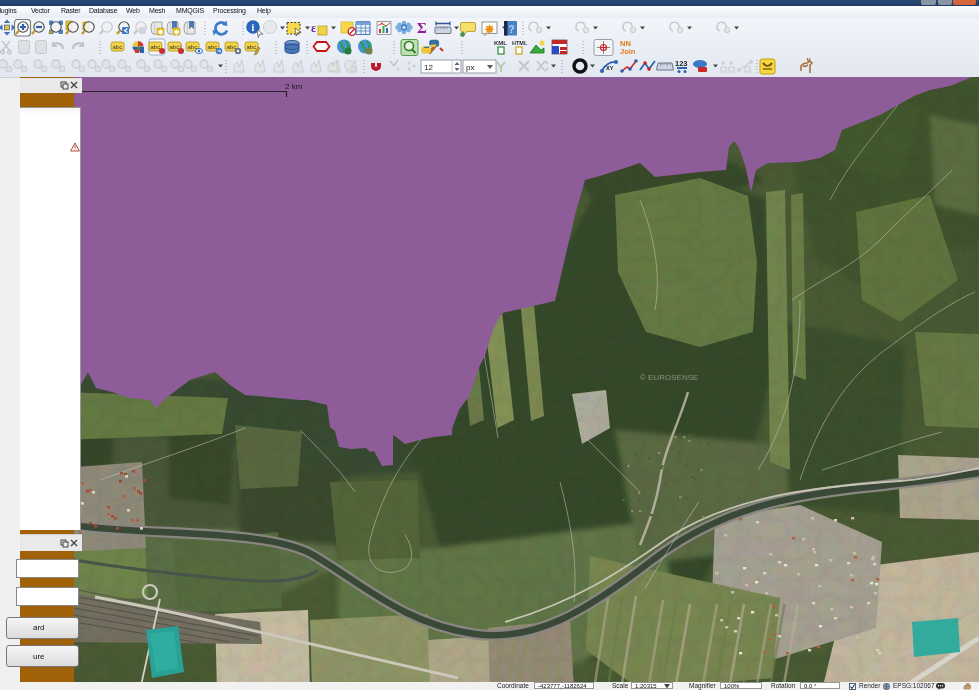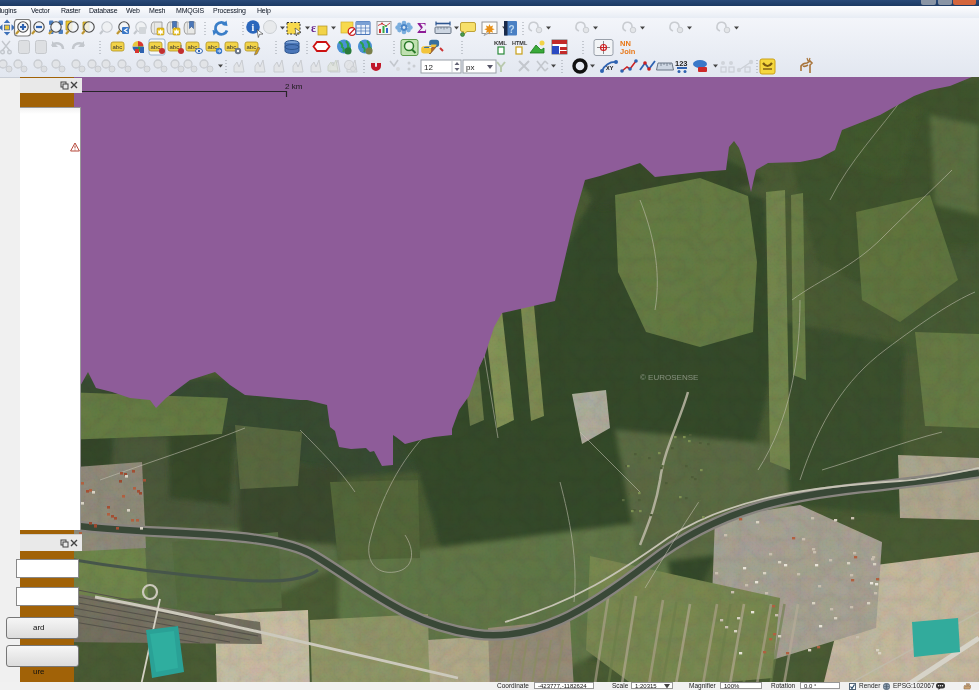--- a/index.html
+++ b/index.html
@@ -653,21 +653,21 @@
           <path d="M51 5 L57 11 M57 5 L51 11" stroke-width="1.4"></path>
         </g>
       </svg>
   </div>
   <div style="position:absolute;left:-4px;top:482px;width:61px;height:17px;background:#fff;border:1px solid #888;"></div>
   <div style="position:absolute;left:-4px;top:510px;width:61px;height:17px;background:#fff;border:1px solid #888;"></div>
   <div style="position:absolute;left:-14px;top:540px;width:71px;height:20px;background:linear-gradient(#f6f6f6,#dcdcdc);border:1px solid #777;border-radius:3px;font-size:8px;color:#111;">
       <span style="position:absolute;left:26px;top:5px;">ard</span>
     </div>
   <div style="position:absolute;left:-14px;top:568px;width:71px;height:20px;background:linear-gradient(#f6f6f6,#dcdcdc);border:1px solid #777;border-radius:3px;font-size:8px;color:#111;">
-      <span style="position:absolute;left:26px;top:21px;text-align:right;">ure</span>
+      <span style="position:absolute;left:26px;top:6px;text-align:right;">ure</span>
     </div>
 </div>
 <div id="statusbar">
   <span style="left:497px;">Coordinate</span>
   <div class="sbox" style="left:534px;width:60px;padding-left:3px;"> -423777,-1182624</div>
   <span style="left:612px;">Scale</span>
   <div class="sbox" style="left:631px;width:42px;padding-left:3px;">1:20315</div>
   <svg style="position:absolute;left:664px;top:2px;" width="6" height="5">
       <path d="M0,0 h6 l-3,4.5 z" fill="#444"></path>
     </svg>

